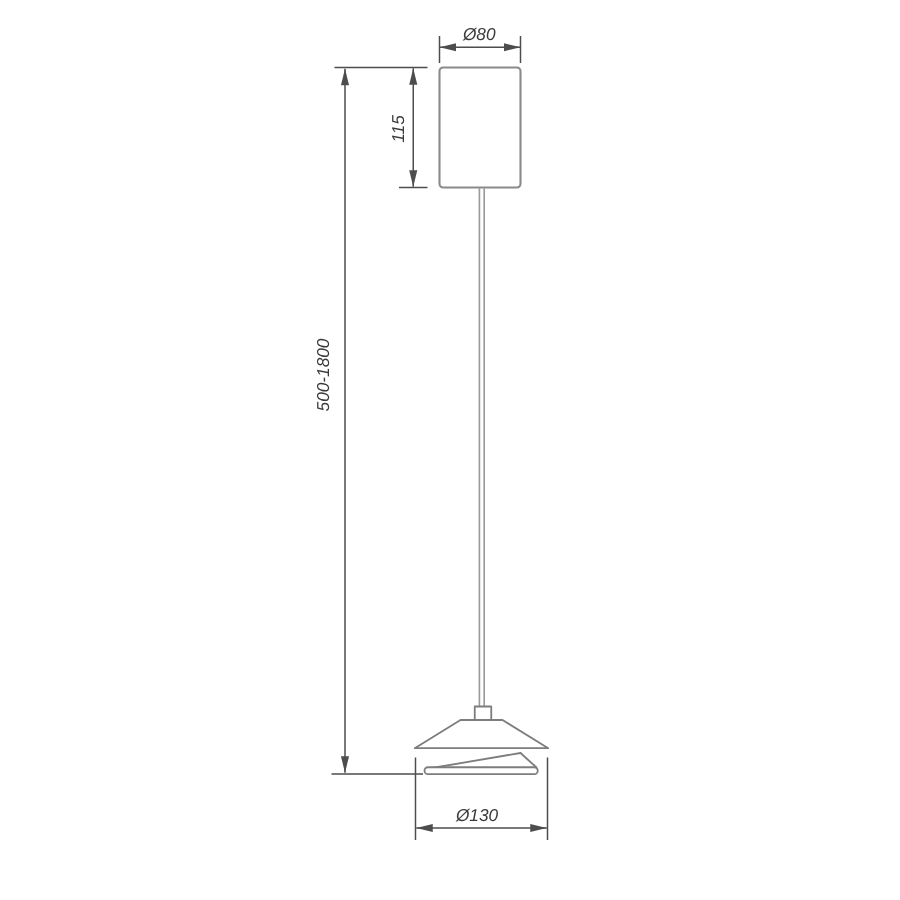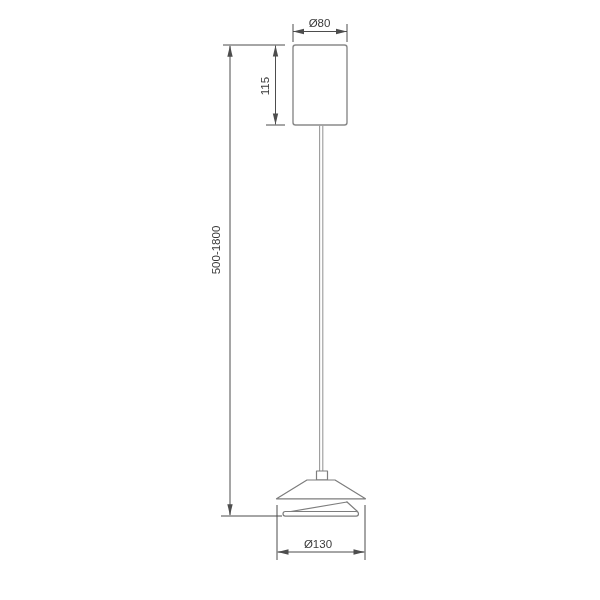--- a/index.html
+++ b/index.html
@@ -8,20 +8,21 @@
     width: 600px;
     height: 600px;
     background: #ffffff;
     font-family: "Liberation Sans", sans-serif;
   }
   .drawing-wrap {
     width: 600px;
     height: 443px;
     position: relative;
     background: #ffffff;
+    font-style: italic;
   }
   svg { display: block; }
   
   .obj {
     fill: #ffffff;
     stroke: #8a8a8a;
     stroke-width: 1.4;
     stroke-linejoin: round;
   }
   .obj-thin {

